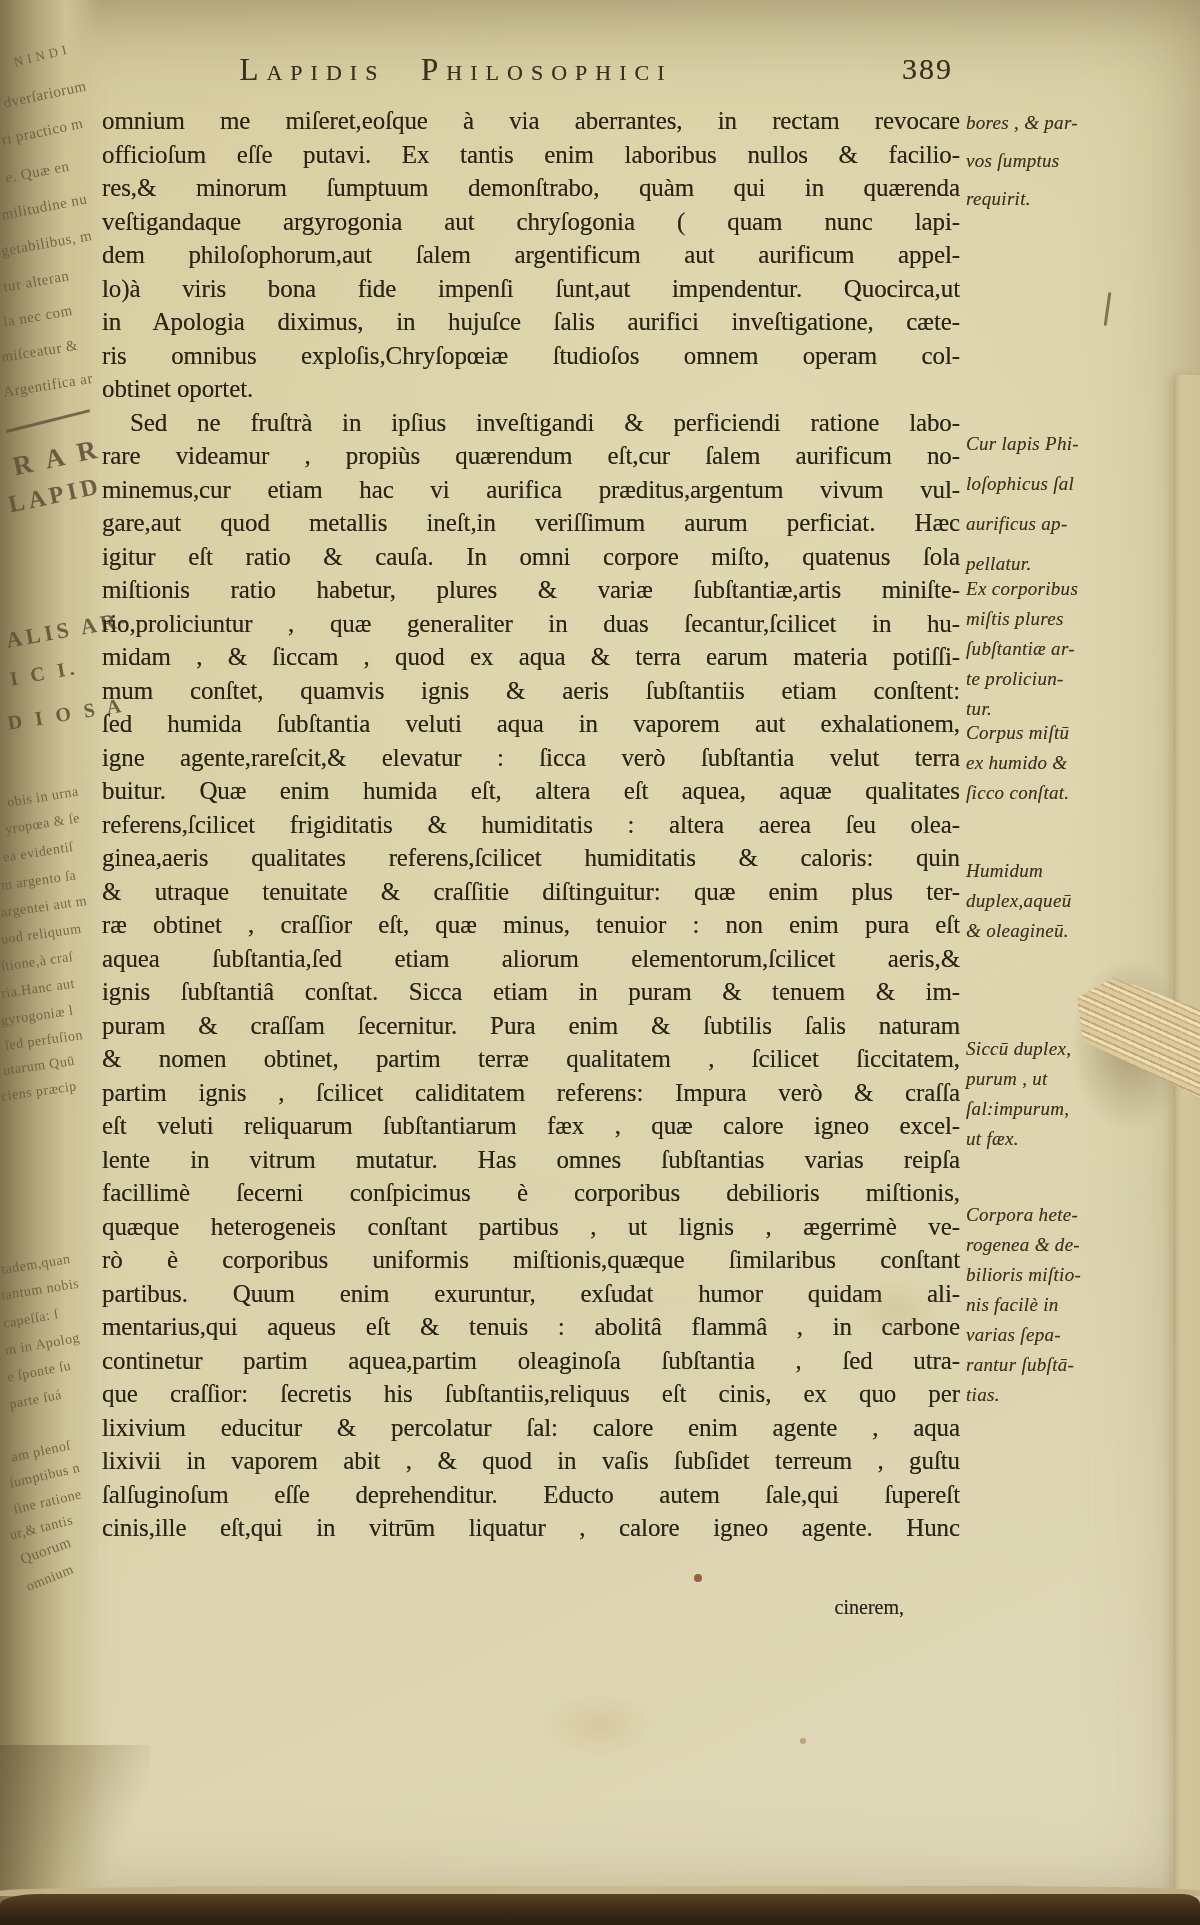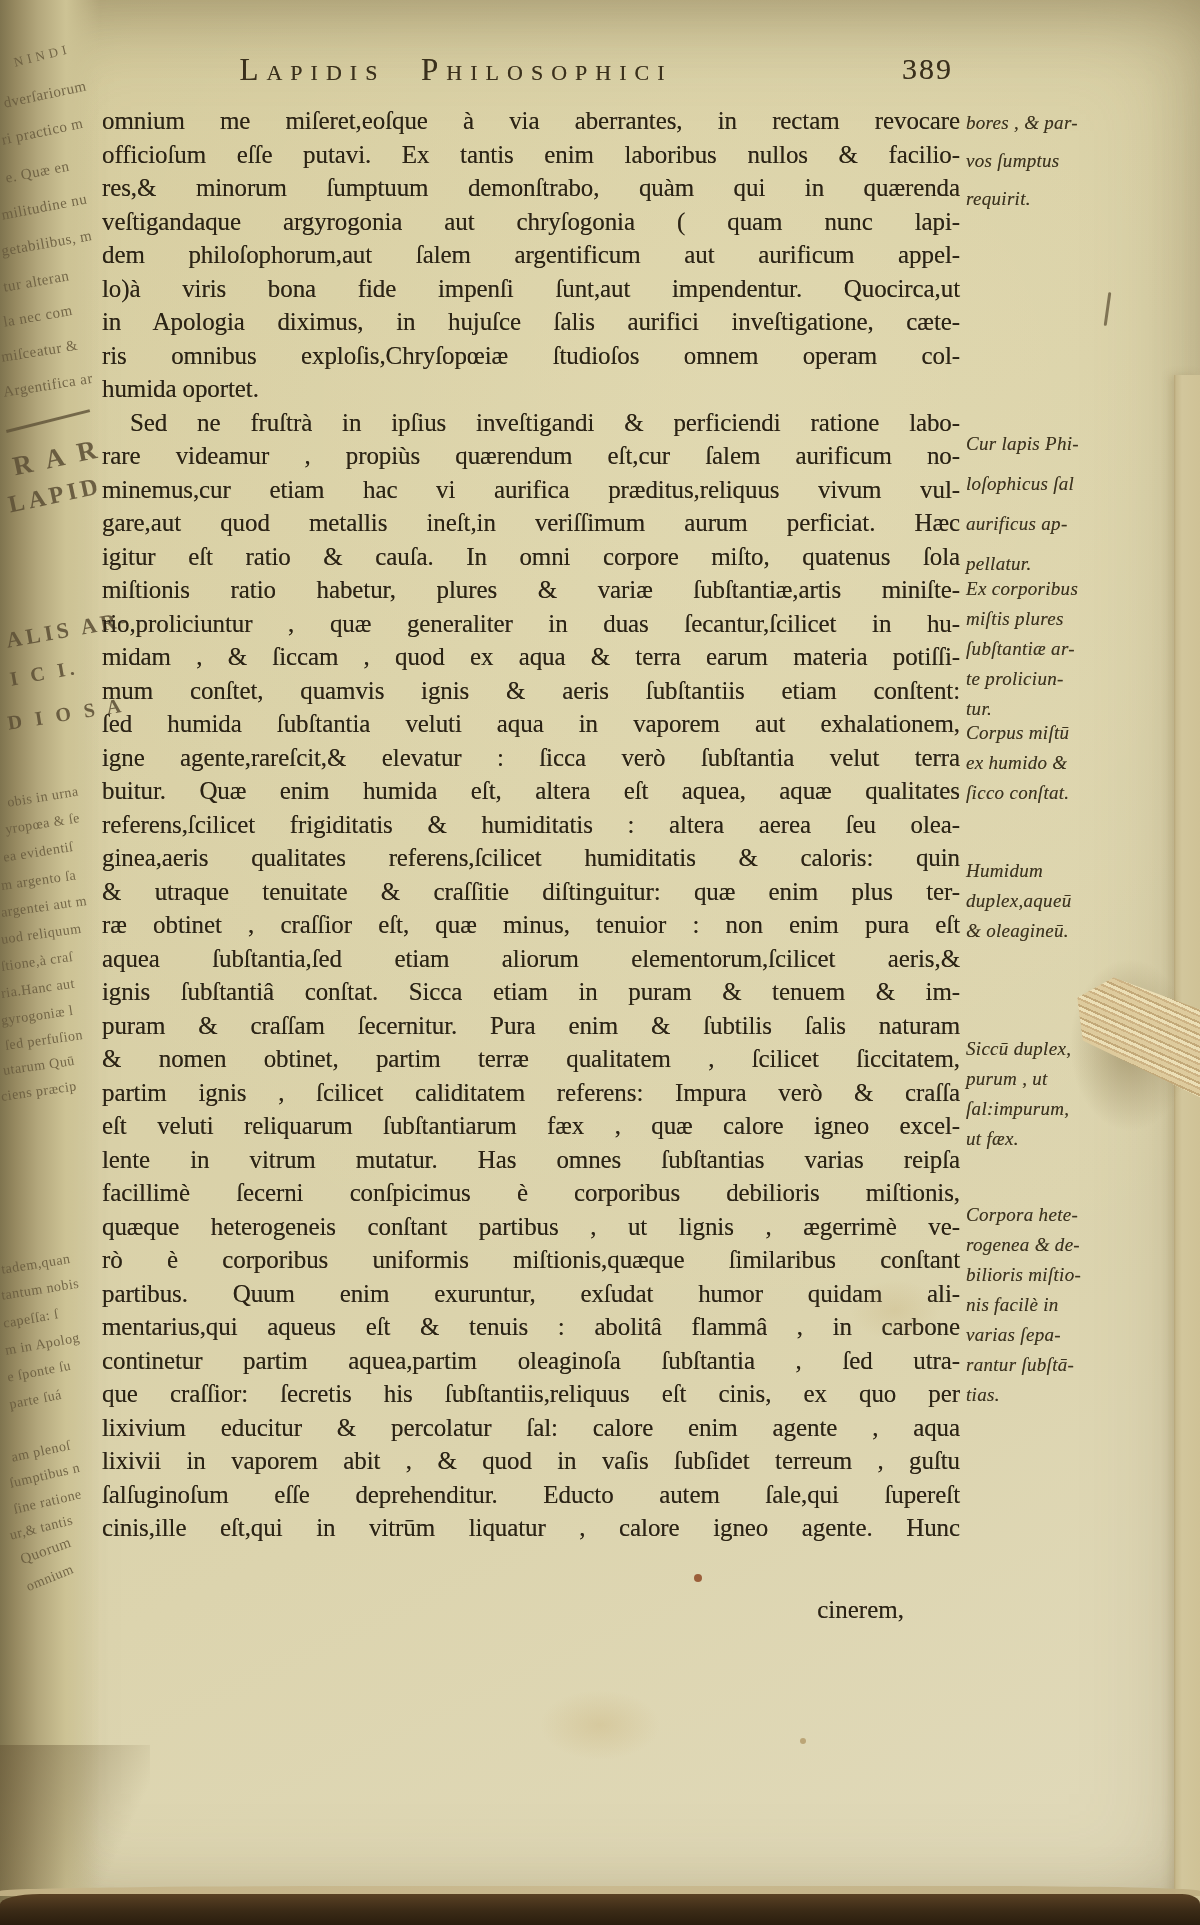--- a/index.html
+++ b/index.html
@@ -42,21 +42,21 @@
   .body{position:absolute; left:102px; top:104px; width:858px; color:#2b2315;}
   .line{
     font-size:25px; line-height:33.5px; letter-spacing:-0.1px;
     text-align:justify; text-align-last:justify;
     text-shadow:0 0 .45px rgba(43,35,21,.55);
   }
   .line.left{text-align:left; text-align-last:left;}
   .line.indent{padding-left:28px;}
   .catchword{
     position:absolute; left:102px; top:1596px; width:802px; text-align:right;
-    font-size:25px; color:#2b2315; text-shadow:0 0 .45px rgba(43,35,21,.55);
+    font-size:20px; color:#2b2315; text-shadow:0 0 .45px rgba(43,35,21,.55);
   }
   
   .margin-col{position:absolute; left:966px; top:0; width:212px; height:1925px;}
   .mnote{
     position:absolute; left:0; width:212px; font-style:italic; font-size:19px;
     color:#3c331f; white-space:nowrap; text-shadow:0 0 .4px rgba(60,51,31,.5);
     letter-spacing:.3px;
   }
   .pen-mark{
     position:absolute; left:1106px; top:292px; width:3px; height:34px;
@@ -155,24 +155,24 @@
 
   <div class="body" id="body-lines">
       <div class="line">omnium me miſeret,eoſque à via aberrantes, in rectam revocare</div>
       <div class="line">officioſum eſſe putavi. Ex tantis enim laboribus nullos &amp; facilio-</div>
       <div class="line">res,&amp; minorum ſumptuum demonſtrabo, quàm qui in quærenda</div>
       <div class="line">veſtigandaque argyrogonia aut chryſogonia ( quam nunc lapi-</div>
       <div class="line">dem philoſophorum,aut ſalem argentificum aut aurificum appel-</div>
       <div class="line">lo)à viris bona fide impenſi ſunt,aut impendentur. Quocirca,ut</div>
       <div class="line">in Apologia diximus, in hujuſce ſalis aurifici inveſtigatione, cæte-</div>
       <div class="line">ris omnibus exploſis,Chryſopœiæ ſtudioſos omnem operam col-</div>
-      <div class="line left">humida oportet.</div>
+      <div class="line left">obtinet oportet.</div>
       <div class="line indent">Sed ne fruſtrà in ipſius inveſtigandi &amp; perficiendi ratione labo-</div>
       <div class="line">rare videamur , propiùs quærendum eſt,cur ſalem aurificum no-</div>
-      <div class="line">minemus,cur etiam hac vi aurifica præditus,reliquus vivum vul-</div>
+      <div class="line">minemus,cur etiam hac vi aurifica præditus,argentum vivum vul-</div>
       <div class="line">gare,aut quod metallis ineſt,in veriſſimum aurum perficiat. Hæc</div>
       <div class="line">igitur eſt ratio &amp; cauſa. In omni corpore miſto, quatenus ſola</div>
       <div class="line">miſtionis ratio habetur, plures &amp; variæ ſubſtantiæ,artis miniſte-</div>
       <div class="line">rio,proliciuntur , quæ generaliter in duas ſecantur,ſcilicet in hu-</div>
       <div class="line">midam , &amp; ſiccam , quod ex aqua &amp; terra earum materia potiſſi-</div>
       <div class="line">mum conſtet, quamvis ignis &amp; aeris ſubſtantiis etiam conſtent:</div>
       <div class="line">ſed humida ſubſtantia veluti aqua in vaporem aut exhalationem,</div>
       <div class="line">igne agente,rareſcit,&amp; elevatur : ſicca verò ſubſtantia velut terra</div>
       <div class="line">buitur. Quæ enim humida eſt, altera eſt aquea, aquæ qualitates</div>
       <div class="line">referens,ſcilicet frigiditatis &amp; humiditatis : altera aerea ſeu olea-</div>

